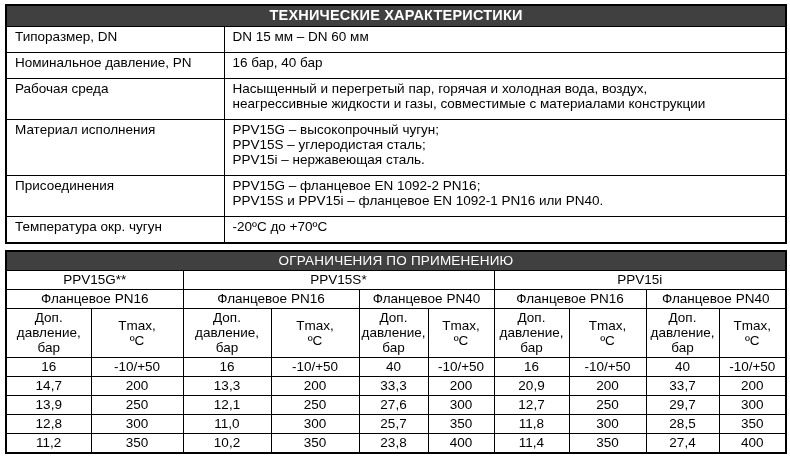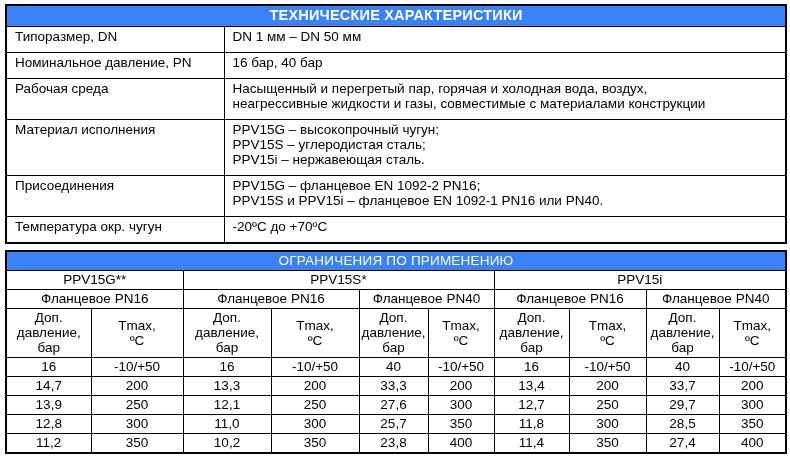--- a/index.html
+++ b/index.html
@@ -17,21 +17,21 @@
 
   table {
     border-collapse: collapse;
     width: 780px;
     table-layout: fixed;
     border: 2px solid #000;
   }
   td, th { border: 1px solid #000; }
 
   .band {
-    background: #3b82f6;
+    background: #404040;
     color: #ffffff;
     font-weight: bold;
     font-size: 14.5px;
     line-height: 17px;
     text-align: center;
     letter-spacing: 0.2px;
     padding: 1px 0 2px 0;
   }
 
   
@@ -66,21 +66,21 @@
     <colgroup>
       <col style="width:218px">
       <col style="width:562px">
     </colgroup>
     <tbody>
         <tr>
       <th class="band" colspan="2">ТЕХНИЧЕСКИЕ ХАРАКТЕРИСТИКИ</th>
     </tr>
     <tr>
       <td class="lbl">Типоразмер, DN</td>
-      <td class="val">DN 1 мм – DN 50 мм</td>
+      <td class="val">DN 15 мм – DN 60 мм</td>
     </tr>
     <tr>
       <td class="lbl">Номинальное давление, PN</td>
       <td class="val">16 бар, 40 бар</td>
     </tr>
     <tr>
       <td class="lbl">Рабочая среда</td>
       <td class="val">Насыщенный и перегретый пар, горячая и холодная вода, воздух,
 неагрессивные жидкости и газы, совместимые с материалами конструкции</td>
     </tr>
@@ -172,21 +172,21 @@
       <td>40</td>
       <td>-10/+50</td>
     </tr>
     <tr>
       <td>14,7</td>
       <td>200</td>
       <td>13,3</td>
       <td>200</td>
       <td>33,3</td>
       <td>200</td>
-      <td>13,4</td>
+      <td>20,9</td>
       <td>200</td>
       <td>33,7</td>
       <td>200</td>
     </tr>
     <tr>
       <td>13,9</td>
       <td>250</td>
       <td>12,1</td>
       <td>250</td>
       <td>27,6</td>

